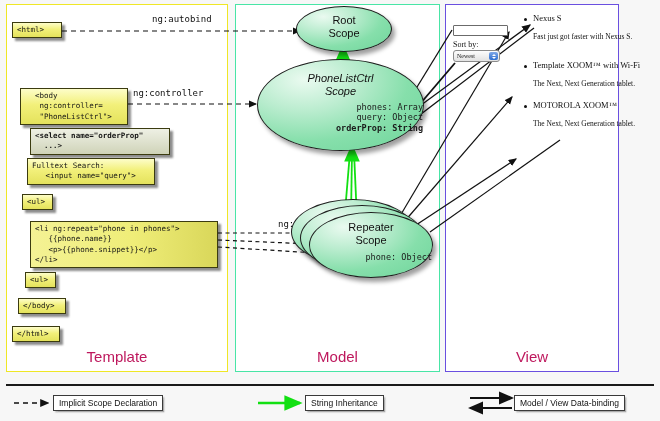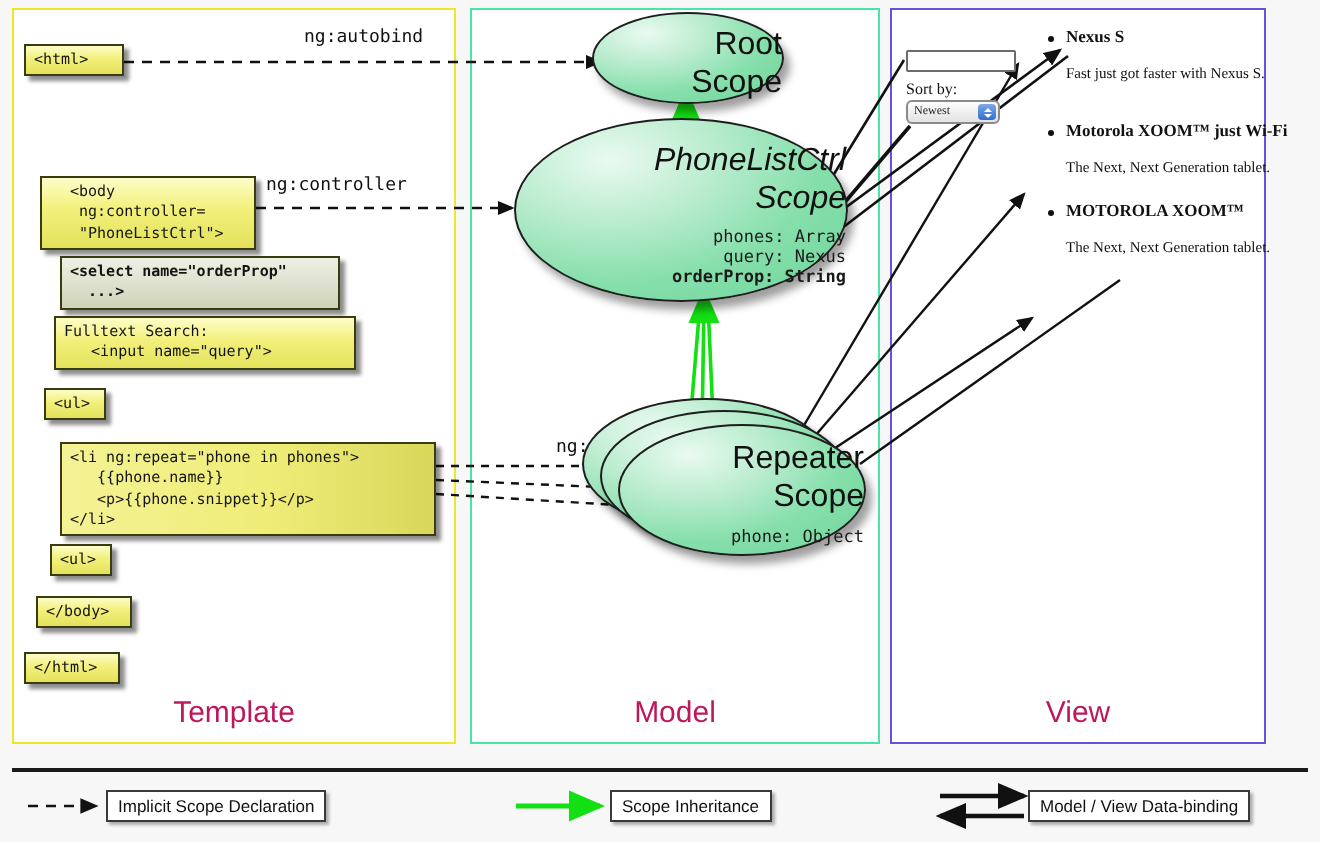--- a/index.html
+++ b/index.html
@@ -7,21 +7,21 @@
     width:660px;height:421px;position:relative;overflow:hidden;
     font-family:"Liberation Sans", sans-serif;
     background:#f7f7f7;
   }
   .canvas{position:absolute;left:0;top:0;width:660px;height:421px;}
 
   
   .panel{position:absolute;background:#ffffff;box-sizing:border-box;}
   #panel-template{left:6px;top:4px;width:222px;height:368px;border:1.5px solid #efe726;}
   #panel-model{left:235px;top:4px;width:205px;height:368px;border:1.5px solid #49e5a6;}
-  #panel-view{left:445px;top:4px;width:188px;height:368px;border:1.5px solid #6a4fe0;}
+  #panel-view{left:445px;top:4px;width:174px;height:368px;border:1.5px solid #6a4fe0;}
 
   .panel-label{
     position:absolute;width:100%;text-align:center;bottom:6px;
     font-size:15px;color:#be185d;font-family:"Liberation Sans",sans-serif;
   }
 
   
   .code-box{
     position:absolute;box-sizing:border-box;
     border:1px solid #3b3b10;
@@ -42,21 +42,21 @@
   }
 
   
   .scope{
     position:absolute;border-radius:50%;
     border:1.4px solid #1e1e1e;
     background:radial-gradient(ellipse at 28% 22%, #eafaf0 0%, #b9ecce 32%, #86dfab 62%, #6ed49a 100%);
     box-shadow:3px 4px 4px rgba(0,0,0,0.38);
     text-align:center;color:#111;
   }
-  .scope .title{font-family:"Liberation Sans",sans-serif;font-size:16px;line-height:1.18;text-align:right;}
+  .scope .title{font-family:"Liberation Sans",sans-serif;font-size:11px;line-height:1.18;}
   .scope .props{
     font-family:"DejaVu Sans Mono","Liberation Mono",monospace;
     font-size:8.5px;line-height:1.22;color:#1a1a1a;text-align:right;
   }
 
   
   .v-label{position:absolute;font-family:"Liberation Serif",serif;font-size:8px;color:#111;}
   .v-input{
     position:absolute;box-sizing:border-box;border:1px solid #6b6b6b;
     background:#fff;border-radius:1px;
@@ -75,21 +75,21 @@
   .v-select .arrowbox:before{
     content:"";position:absolute;left:3px;top:1.5px;
     border-left:2px solid transparent;border-right:2px solid transparent;
     border-bottom:2.5px solid #fff;
   }
   .v-select .arrowbox:after{
     content:"";position:absolute;left:3px;bottom:1.5px;
     border-left:2px solid transparent;border-right:2px solid transparent;
     border-top:2.5px solid #fff;
   }
-  .v-item-title{position:absolute;font-family:"Liberation Serif",serif;font-size:8.5px;color:#111;font-weight:bold;}
+  .v-item-title{position:absolute;font-family:"Liberation Serif",serif;font-size:8.5px;color:#111;}
   .v-item-desc{position:absolute;font-family:"Liberation Serif",serif;font-size:7.5px;color:#111;}
   .v-bullet{position:absolute;width:3px;height:3px;border-radius:50%;background:#111;}
 
   
   .edge-label{
     position:absolute;
     font-family:"DejaVu Sans Mono","Liberation Mono",monospace;
     font-size:9px;color:#111;white-space:nowrap;
   }
 
@@ -169,21 +169,21 @@
 
   <div class="code-box" id="b-html-open" style="left:12px;top:22px;width:50px;">&lt;html&gt;</div>
 
   <div class="code-box" id="b-body-open" style="left:20px;top:88px;width:108px;padding-left:14px;">&lt;body
  ng:controller=
  "PhoneListCtrl"&gt;</div>
 
   <div class="code-box grey" id="b-select" style="left:30px;top:128px;width:140px;">&lt;select name="orderProp"
   ...&gt;</div>
 
-  <div class="code-box" id="b-fulltext" style="left:27px;top:158px;width:151px;">Fulltext Search:
+  <div class="code-box" id="b-fulltext" style="left:27px;top:158px;width:128px;">Fulltext Search:
    &lt;input name="query"&gt;</div>
 
   <div class="code-box" id="b-ul-open" style="left:22px;top:194px;width:31px;">&lt;ul&gt;</div>
 
   <div class="code-box wide-yellow" id="b-li" style="left:30px;top:221px;width:188px;">&lt;li ng:repeat="phone in phones"&gt;
    {{phone.name}}
    &lt;p&gt;{{phone.snippet}}&lt;/p&gt;
 &lt;/li&gt;</div>
 
   <div class="code-box" id="b-ul-close" style="left:25px;top:272px;width:31px;">&lt;ul&gt;</div>
@@ -203,21 +203,21 @@
     </div>
   </div>
 
   <div class="scope" id="s-ctrl" style="left:257px;top:59px;width:165px;height:90px;">
     <div class="title" style="margin-top:12px;font-style:italic;">
       <span>PhoneListCtrl</span><br>
       <span>Scope</span>
     </div>
     <div class="props" style="margin:4px 0 0 28px;">
       <div>phones: Array</div>
-      <div>query: Nexus</div>
+      <div>query: Object</div>
       <div style="font-weight:bold;">orderProp: String</div>
     </div>
   </div>
 
   <div class="scope" id="s-rep-back2" style="left:291px;top:199px;width:122px;height:64px;"></div>
   <div class="scope" id="s-rep-back1" style="left:300px;top:205px;width:122px;height:64px;"></div>
 
   <div class="scope" id="s-rep" style="left:309px;top:212px;width:122px;height:64px;">
     <div class="title" style="margin-top:8px;">
       <span>Repeater</span><br>
@@ -235,36 +235,36 @@
   <div class="v-select" style="left:453px;top:50px;width:47px;height:12px;">
     <span>Newest</span>
     <span class="arrowbox"></span>
   </div>
 
   <div class="v-bullet" style="left:524px;top:18px;"></div>
   <div class="v-item-title" style="left:533px;top:13px;">Nexus S</div>
   <div class="v-item-desc" style="left:533px;top:32px;">Fast just got faster with Nexus S.</div>
 
   <div class="v-bullet" style="left:524px;top:65px;"></div>
-  <div class="v-item-title" style="left:533px;top:60px;">Motorola XOOM™  just Wi-Fi</div>
+  <div class="v-item-title" style="left:533px;top:60px;">Template XOOM™  with Wi-Fi</div>
   <div class="v-item-desc" style="left:533px;top:79px;">The Next, Next Generation tablet.</div>
 
   <div class="v-bullet" style="left:524px;top:105px;"></div>
   <div class="v-item-title" style="left:533px;top:100px;">MOTOROLA XOOM™</div>
   <div class="v-item-desc" style="left:533px;top:119px;">The Next, Next Generation tablet.</div>
 
   <div class="legend-rule"></div>
 
   <svg width="660" height="421">
 
     <line x1="14" y1="403" x2="48" y2="403" stroke="#111" stroke-width="1.3" stroke-dasharray="5,4" marker-end="url(#ah-black)"></line>
 
     <line x1="258" y1="403" x2="300" y2="403" stroke="#12e012" stroke-width="2.6" marker-end="url(#ah-green)"></line>
 
     <line x1="470" y1="398" x2="512" y2="398" stroke="#111" stroke-width="2.2" marker-end="url(#ah-black)"></line>
     <line x1="512" y1="408" x2="470" y2="408" stroke="#111" stroke-width="2.2" marker-end="url(#ah-black)"></line>
   </svg>
 
   <div class="legend-item" style="left:53px;top:395px;">Implicit Scope Declaration</div>
-  <div class="legend-item" style="left:305px;top:395px;">Scope Inheritance</div>
+  <div class="legend-item" style="left:305px;top:395px;">String Inheritance</div>
   <div class="legend-item" style="left:514px;top:395px;">Model / View Data-binding</div>
 
 </div>
 
 </body></html>

